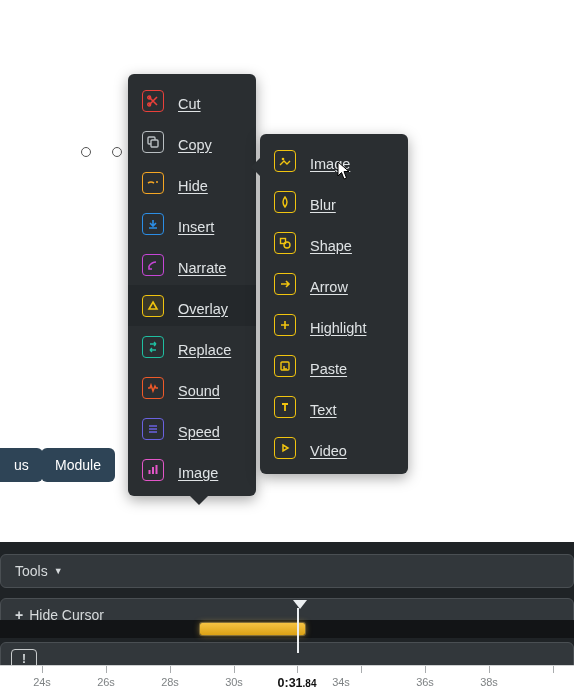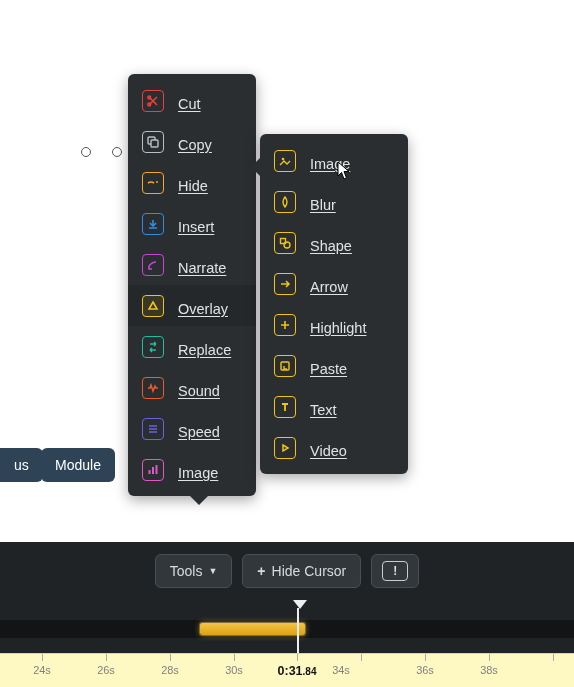--- a/index.html
+++ b/index.html
@@ -31,21 +31,21 @@
   .pill-us { left: 0; top: 448px; border-top-left-radius:0; border-bottom-left-radius:0; justify-content:center;}
   .pill-module { left: 41px; top: 448px; }
 
   .timeline-panel {
     position: absolute; left: 0; right: 0; top: 542px; bottom: 0;
     background: #1f2326;
   }
 
   .toolbar {
     position: absolute; top: 12px; left: 0; right: 0;
-    display: flex; justify-content: center; gap: 10px;
+    display: flex; justify-content: center; gap: 10px; flex-direction: column;
   }
   .tbtn {
     background: #32373b;
     border: 1px solid #4a4f53;
     border-radius: 6px;
     color: #d7dbdd;
     font-size: 14px;
     padding: 8px 14px;
     display: inline-flex; align-items: center; gap: 6px;
     cursor: pointer;
@@ -135,22 +135,22 @@
   .playhead {
     position: absolute; top: 8px; bottom: 34px; width: 0;
     border-left: 2px solid #eceff1;
   }
   .playhead::before {
     content: ""; position: absolute; top: -8px; left: -6px;
     border-left: 7px solid transparent; border-right: 7px solid transparent;
     border-top: 9px solid #eceff1;
   }
   .ruler {
-    position: absolute; left: 0; right: 0; bottom: 0; height: 34px;
-    background: #fef9c3; border-top: 1px solid #cfd1d2;
+    position: absolute; left: 0; right: 0; bottom: 0; height: 22px;
+    background: #ffffff; border-top: 1px solid #cfd1d2;
   }
   .mark { position: absolute; top: 0; width: 1px; height: 7px; background: #a9acae; }
   .tick {
     position: absolute; top: 10px; font-size: 11px; color: #7e8284; transform: translateX(-50%);
     white-space: nowrap;
   }
   .tick.current { color: #111; font-weight: 600; font-size: 12.5px; }
   .tick.current .frac { font-size: 10px; font-weight: 600; }
 
   .cursor-arrow {

